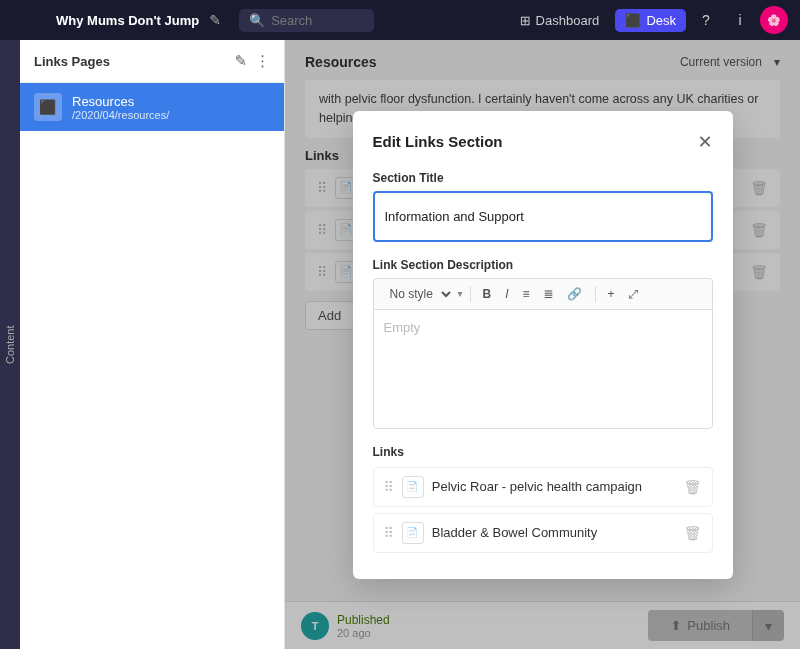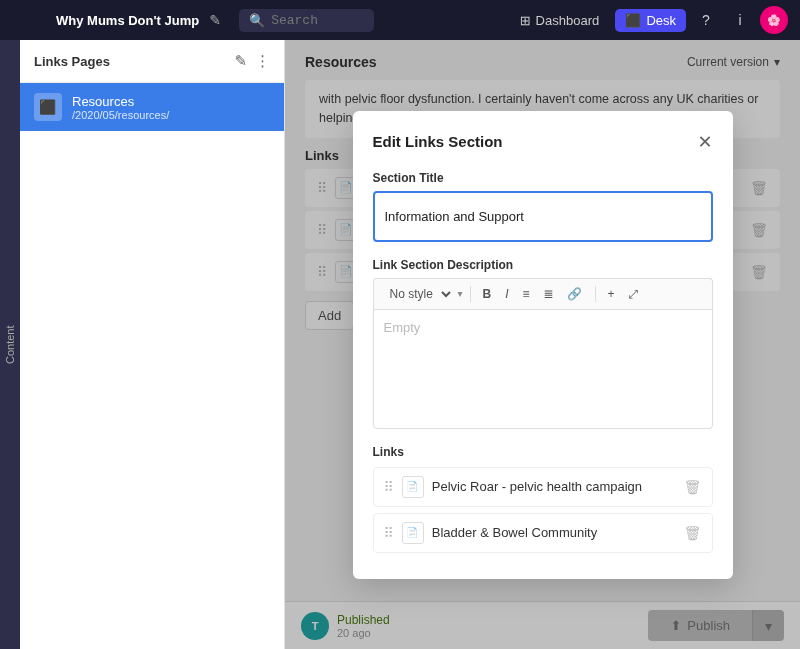--- a/index.html
+++ b/index.html
@@ -11,21 +11,21 @@
       background: #1a1a2e; color: #fff;
       height: 40px; padding: 0 12px; gap: 10px;
     }
     .app-title { font-size: 13px; font-weight: 600; color: #fff; white-space: nowrap; margin-left: 44px; }
     .nav-edit-icon { color: #aaa; cursor: pointer; font-size: 14px; }
     .search-bar {
       display: flex; align-items: center; gap: 6px;
       background: #2e2e4a; border-radius: 5px;
       padding: 4px 10px; flex: 1; max-width: 260px; margin-left: 8px;
     }
-    .search-bar input { background: none; border: none; outline: none; color: #ccc; font-size: 13px; width: 100%; font-family: Liberation Mono, monospace; }
+    .search-bar input { background: none; border: none; outline: none; color: #ccc; font-size: 13px; width: 100%; }
     .nav-spacer { flex: 1; }
     .nav-actions { display: flex; align-items: center; gap: 6px; }
     .nav-btn {
       display: flex; align-items: center; gap: 5px;
       padding: 4px 10px; border-radius: 5px; font-size: 13px; cursor: pointer;
       border: none; background: transparent; color: #ccc;
     }
     .nav-btn.active { background: #4a4af0; color: #fff; }
     .nav-icon-btn {
       width: 28px; height: 28px; border-radius: 50%; display: flex; align-items: center;
@@ -72,21 +72,21 @@
 
     
     .page-preview {
       padding: 14px 20px; position: relative; height: 100%;
     }
     .page-header-bar {
       display: flex; align-items: center; justify-content: space-between;
       margin-bottom: 10px;
     }
     .page-title-main { font-size: 14px; font-weight: 600; color: #333; }
-    .current-version { font-size: 12px; color: #555; cursor: pointer; display: flex; align-items: flex-start; gap: 5px; }
+    .current-version { font-size: 12px; color: #555; cursor: pointer; display: flex; align-items: flex-start; gap: 12px; }
 
     .page-text-block { font-size: 12.5px; color: #444; line-height: 1.5; margin-bottom: 10px; background: #fff; padding: 10px 14px; border-radius: 4px; }
 
     .links-section-header { font-size: 13px; font-weight: 600; color: #333; margin: 10px 0 6px; }
     .link-row {
       display: flex; align-items: center; gap: 8px;
       background: #fff; padding: 8px 12px; border-radius: 4px; margin-bottom: 4px;
     }
     .drag-handle { color: #bbb; font-size: 14px; cursor: grab; }
     .link-icon { width: 22px; height: 22px; border: 1px solid #ddd; border-radius: 3px; display: flex; align-items: center; justify-content: center; font-size: 11px; color: #888; }
@@ -212,21 +212,21 @@
         <button class="sidebar-icon-btn">✎</button>
         <button class="sidebar-icon-btn">⋮</button>
       </div>
     </div>
     <div class="sidebar-item">
       <div class="sidebar-item-icon">
         <span style="font-size:14px;">⬛</span>
       </div>
       <div class="sidebar-item-text">
         <span class="sidebar-item-name">Resources</span>
-        <span class="sidebar-item-path">/2020/05/resources/</span>
+        <span class="sidebar-item-path">/2020/04/resources/</span>
       </div>
     </div>
   </div>
 
   <div class="main-content">
     <div class="page-preview">
 
       
       <div class="page-header-bar">
         <span class="page-title-main">Resources</span>

